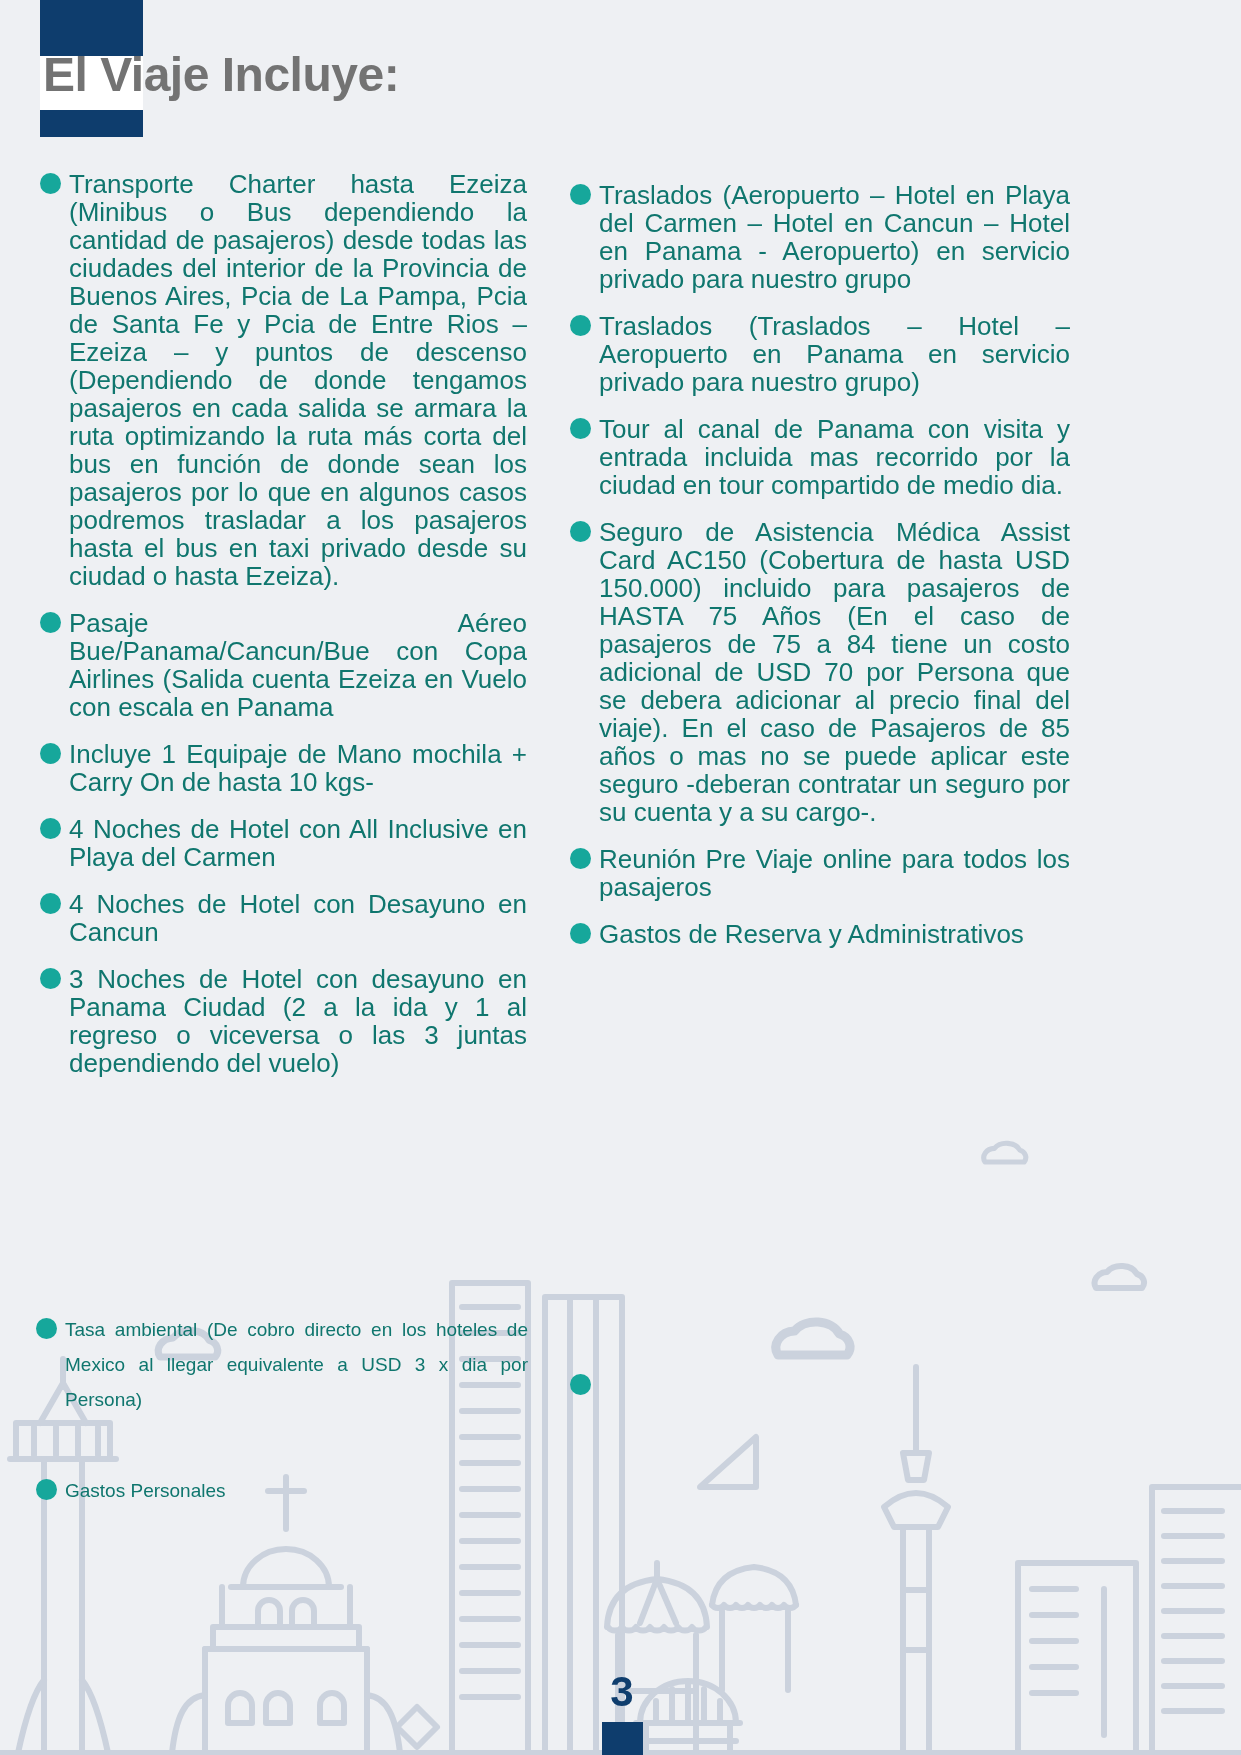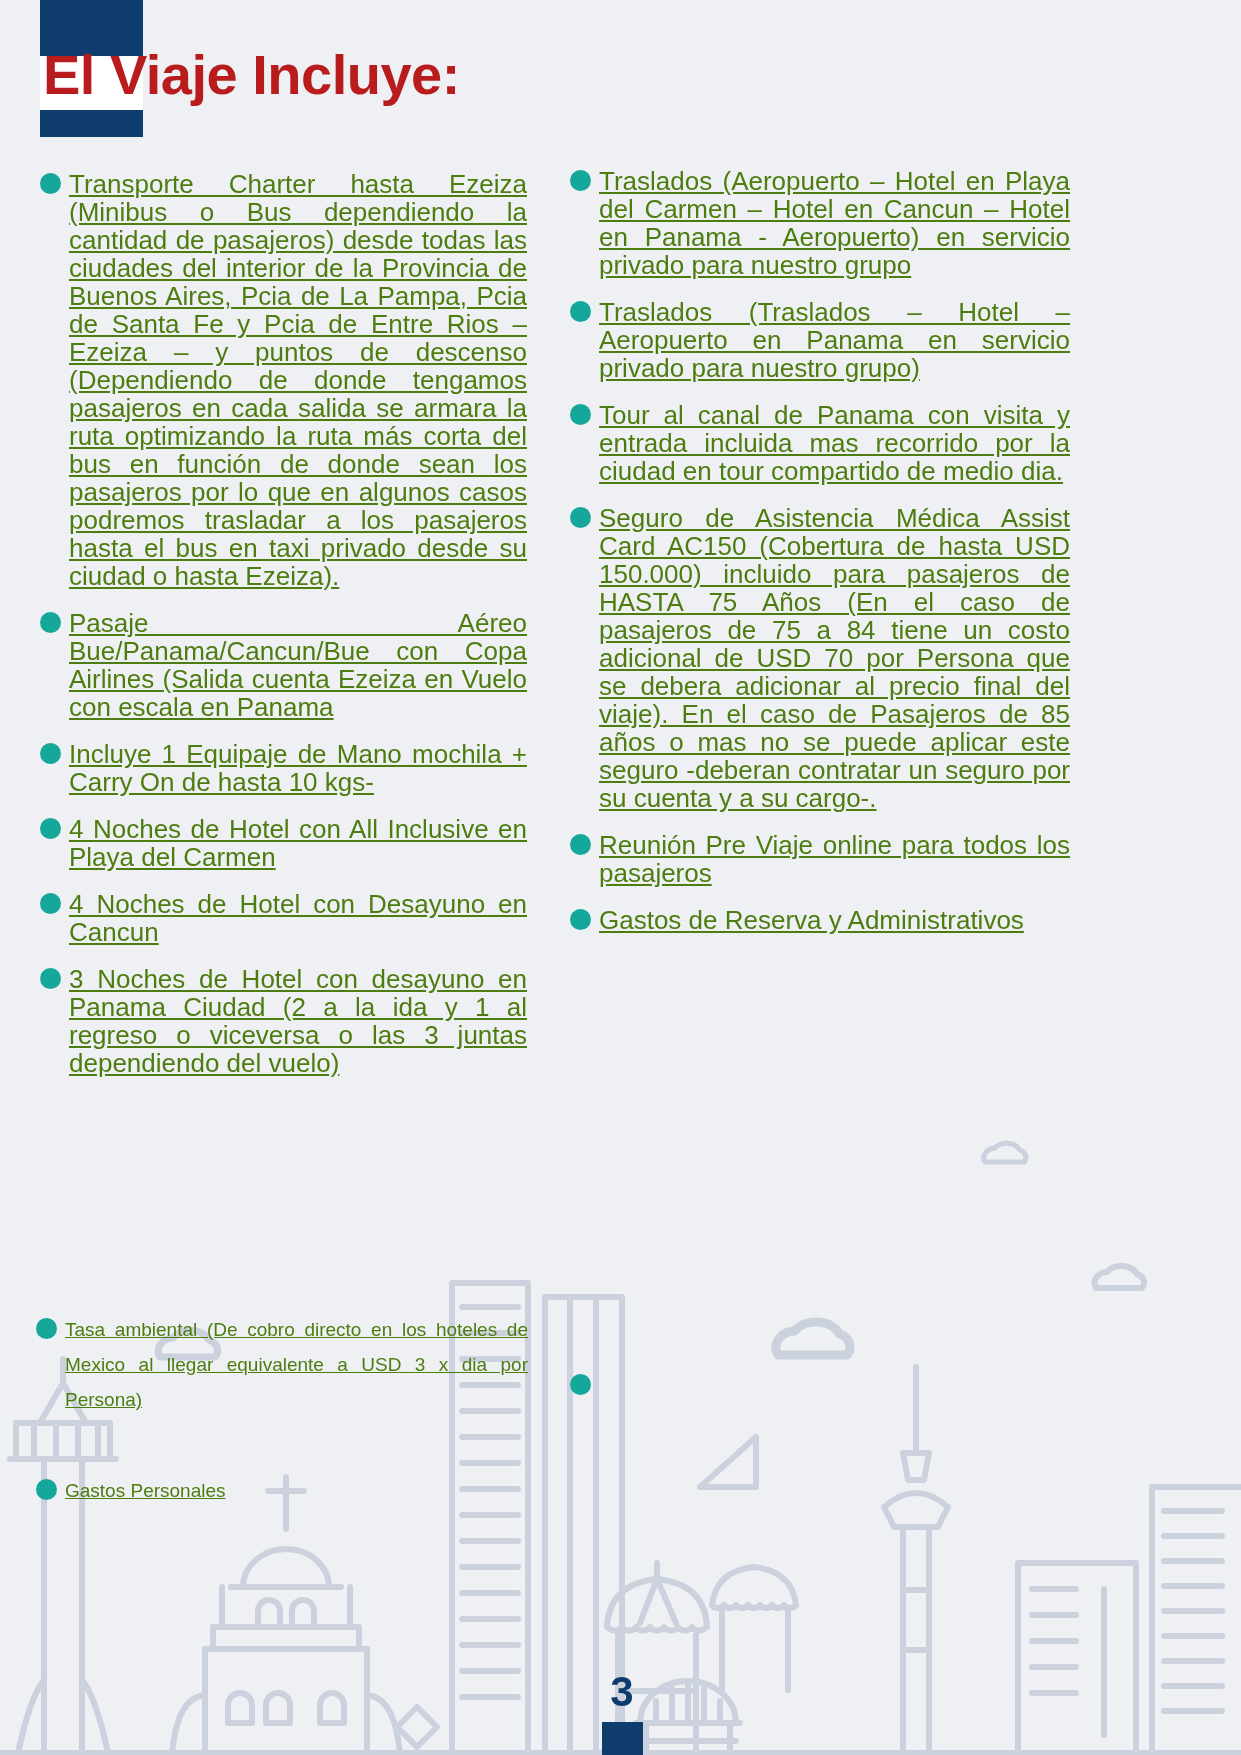--- a/index.html
+++ b/index.html
@@ -12,29 +12,29 @@
     margin:0 auto;
   }
   
   .hdr{position:absolute;}
   .hdr .block{background:#0e3d6d;width:103px;}
   .hdr .block.top{height:56px;}
   .hdr .band{background:#ffffff;width:103px;height:54px;}
   .hdr .block.bottom{height:27px;}
   .hdr .title{
     position:absolute;left:3px;top:50px;
-    font-size:56px;line-height:50px;font-weight:bold;
-    color:#b91c1c;letter-spacing:-0.5px;white-space:nowrap;
+    font-size:48px;line-height:50px;font-weight:bold;
+    color:#737373;letter-spacing:-0.5px;white-space:nowrap;
   }
   
   .col{position:absolute;z-index:2;}
   .col ul{list-style:none;margin:0;padding:0;}
   .li{
     position:relative;padding-left:29px;
-    color:#4d7c0f;text-align:justify;text-decoration:underline;
+    color:#0f766e;text-align:justify;
   }
   .s1 .li{font-size:26px;line-height:28px;margin-bottom:19px;}
   .s2 .li{font-size:19px;line-height:35px;margin-bottom:56px;}
   .dot{
     position:absolute;left:0;top:3px;
     width:21px;height:21px;border-radius:50%;
     background:#16a79b;
   }
   
   .page-num{
@@ -64,21 +64,21 @@
     <ul>
       <li class="li"><span class="dot"></span><span>Transporte Charter hasta Ezeiza (Minibus o Bus dependiendo la cantidad de pasajeros) desde todas las ciudades del interior de la Provincia de Buenos Aires, Pcia de La Pampa, Pcia de Santa Fe y Pcia de Entre Rios – Ezeiza – y puntos de descenso (Dependiendo de donde tengamos pasajeros en cada salida se armara la ruta optimizando la ruta más corta del bus en función de donde sean los pasajeros por lo que en algunos casos podremos trasladar a los pasajeros hasta el bus en taxi privado desde su ciudad o hasta Ezeiza).</span></li>
       <li class="li"><span class="dot"></span><span>Pasaje Aéreo Bue/Panama/Cancun/Bue con Copa Airlines (Salida cuenta Ezeiza en Vuelo con escala en Panama</span></li>
       <li class="li"><span class="dot"></span><span>Incluye 1 Equipaje de Mano mochila + Carry On de hasta 10 kgs-</span></li>
       <li class="li"><span class="dot"></span><span>4 Noches de Hotel con All Inclusive en Playa del Carmen</span></li>
       <li class="li"><span class="dot"></span><span>4 Noches de Hotel con Desayuno en Cancun</span></li>
       <li class="li"><span class="dot"></span><span>3 Noches de Hotel con desayuno en Panama Ciudad (2 a la ida y 1 al regreso o viceversa o las 3 juntas dependiendo del vuelo)</span></li>
     </ul>
   </div>
 
-  <div class="col s1" style="left:570px;top:167px;width:500px;">
+  <div class="col s1" style="left:570px;top:181px;width:500px;">
     <ul>
       <li class="li"><span class="dot"></span><span>Traslados (Aeropuerto – Hotel en Playa del Carmen – Hotel en Cancun – Hotel en Panama - Aeropuerto) en servicio privado para nuestro grupo</span></li>
       <li class="li"><span class="dot"></span><span>Traslados (Traslados – Hotel – Aeropuerto en Panama en servicio privado para nuestro grupo)</span></li>
       <li class="li"><span class="dot"></span><span>Tour al canal de Panama con visita y entrada incluida mas recorrido por la ciudad en tour compartido de medio dia.</span></li>
       <li class="li"><span class="dot"></span><span>Seguro de Asistencia Médica Assist Card AC150 (Cobertura de hasta USD 150.000) incluido para pasajeros de HASTA 75 Años (En el caso de pasajeros de 75 a 84 tiene un costo adicional de USD 70 por Persona que se debera adicionar al precio final del viaje). En el caso de Pasajeros de 85 años o mas no se puede aplicar este seguro -deberan contratar un seguro por su cuenta y a su cargo-.</span></li>
       <li class="li"><span class="dot"></span><span>Reunión Pre Viaje online para todos los pasajeros</span></li>
       <li class="li"><span class="dot"></span><span>Gastos de Reserva y Administrativos</span></li>
     </ul>
   </div>
 

